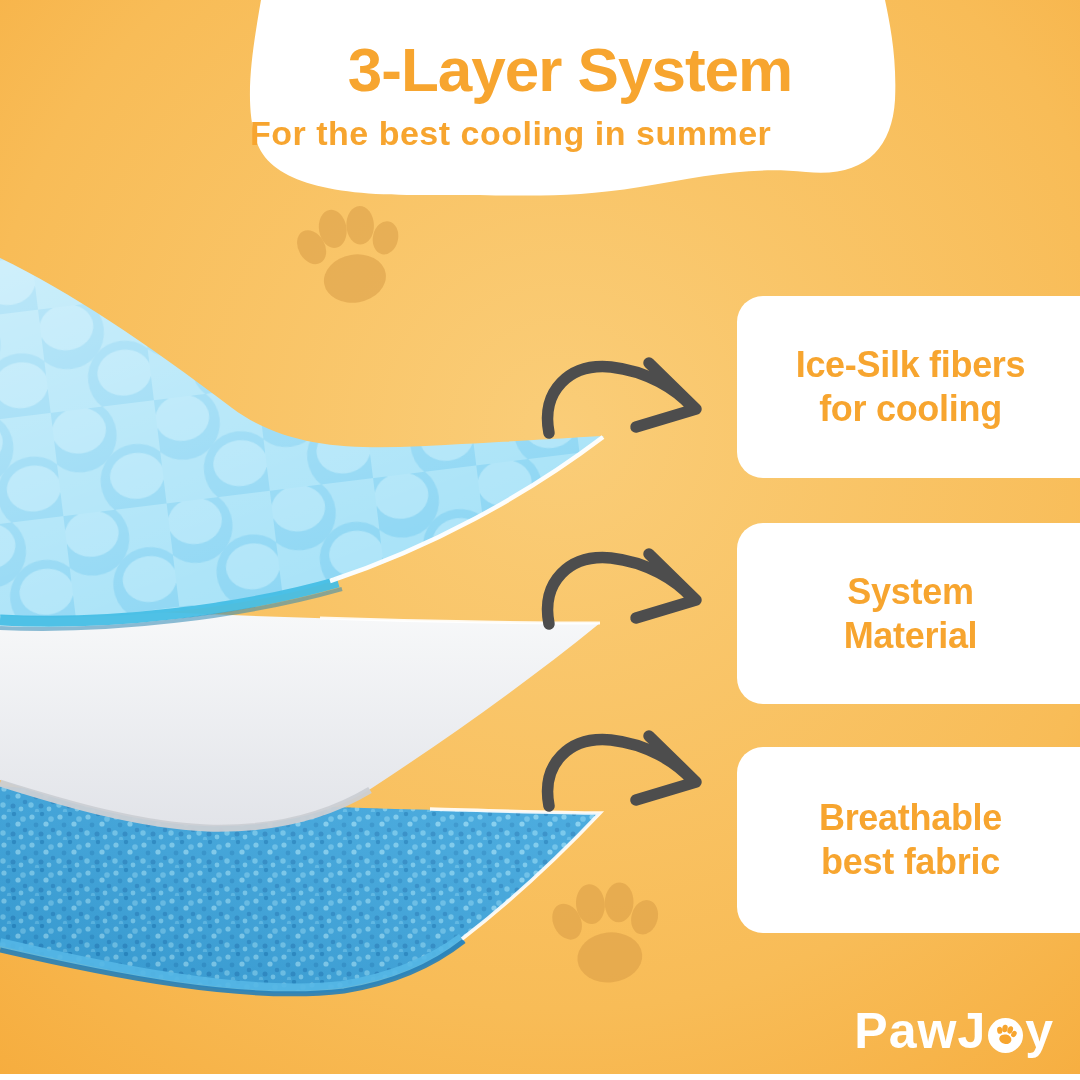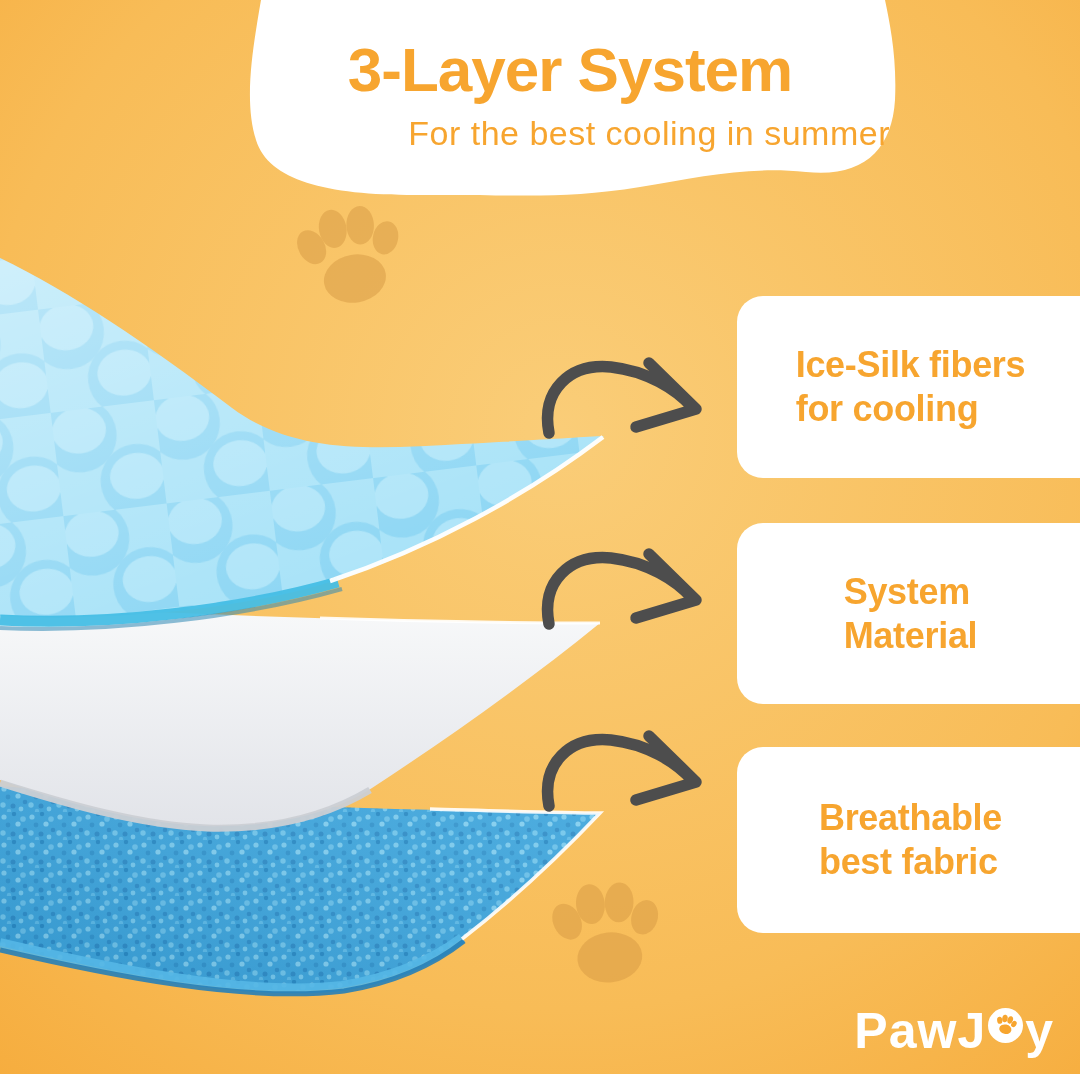--- a/index.html
+++ b/index.html
@@ -7,37 +7,37 @@
     position:relative;width:1080px;height:1074px;overflow:hidden;
     background:radial-gradient(120% 120% at 52% 40%, #FACD78 0%, #F8BC57 45%, #F5A531 78%, #F49D25 100%);
     font-family:"Liberation Sans", sans-serif;
   }
   .art{position:absolute;left:0;top:0;width:1080px;height:1080px;}
   .hdr-title{
     position:absolute;left:250px;top:34px;width:640px;text-align:center;
     font-size:62px;font-weight:bold;letter-spacing:-1px;color:var(--accent-orange,#F7A52F);
   }
   .hdr-sub{
-    position:absolute;left:250px;top:114px;width:640px;text-align:right;
-    font-size:34px;font-weight:normal;letter-spacing:.5px;color:var(--accent-orange,#F7A52F);
+    position:absolute;left:250px;top:114px;width:640px;text-align:left;
+    font-size:34px;font-weight:bold;letter-spacing:.5px;color:var(--accent-orange,#F7A52F);
   }
   .card{
     position:absolute;left:737px;right:-34px;background:var(--card-bg,#FFFFFF);
     border-radius:26px;display:flex;align-items:center;justify-content:center;
   }
   .card-1{top:296px;height:182px;}
   .card-2{top:523px;height:181px;}
   .card-3{top:747px;height:186px;}
   .card-label{
-    white-space:pre-line;font-size:36px;font-weight:bold;
+    white-space:pre-line;text-align:center;font-size:36px;font-weight:bold;
     line-height:1.22;letter-spacing:-.3px;color:var(--accent-orange,#F7A52F);
     margin-right:30px;
   }
   .logo{
-    position:absolute;right:26px;bottom:20px;display:flex;align-items:flex-start;
+    position:absolute;right:26px;bottom:20px;display:flex;align-items:flex-end;
     color:var(--logo-white,#FFFFFF);font-size:50px;font-weight:bold;letter-spacing:1px;
   }
   .logo span{line-height:.92;}
   .logo-o{
     width:35px;height:35px;border-radius:50%;background:var(--logo-white,#FFFFFF);
     display:flex;align-items:center;justify-content:center;margin:0 2px 1px 2px;
   }
   .logo-o svg{width:26px;height:26px;transform:rotate(12deg);}
 </style>
 </head>

